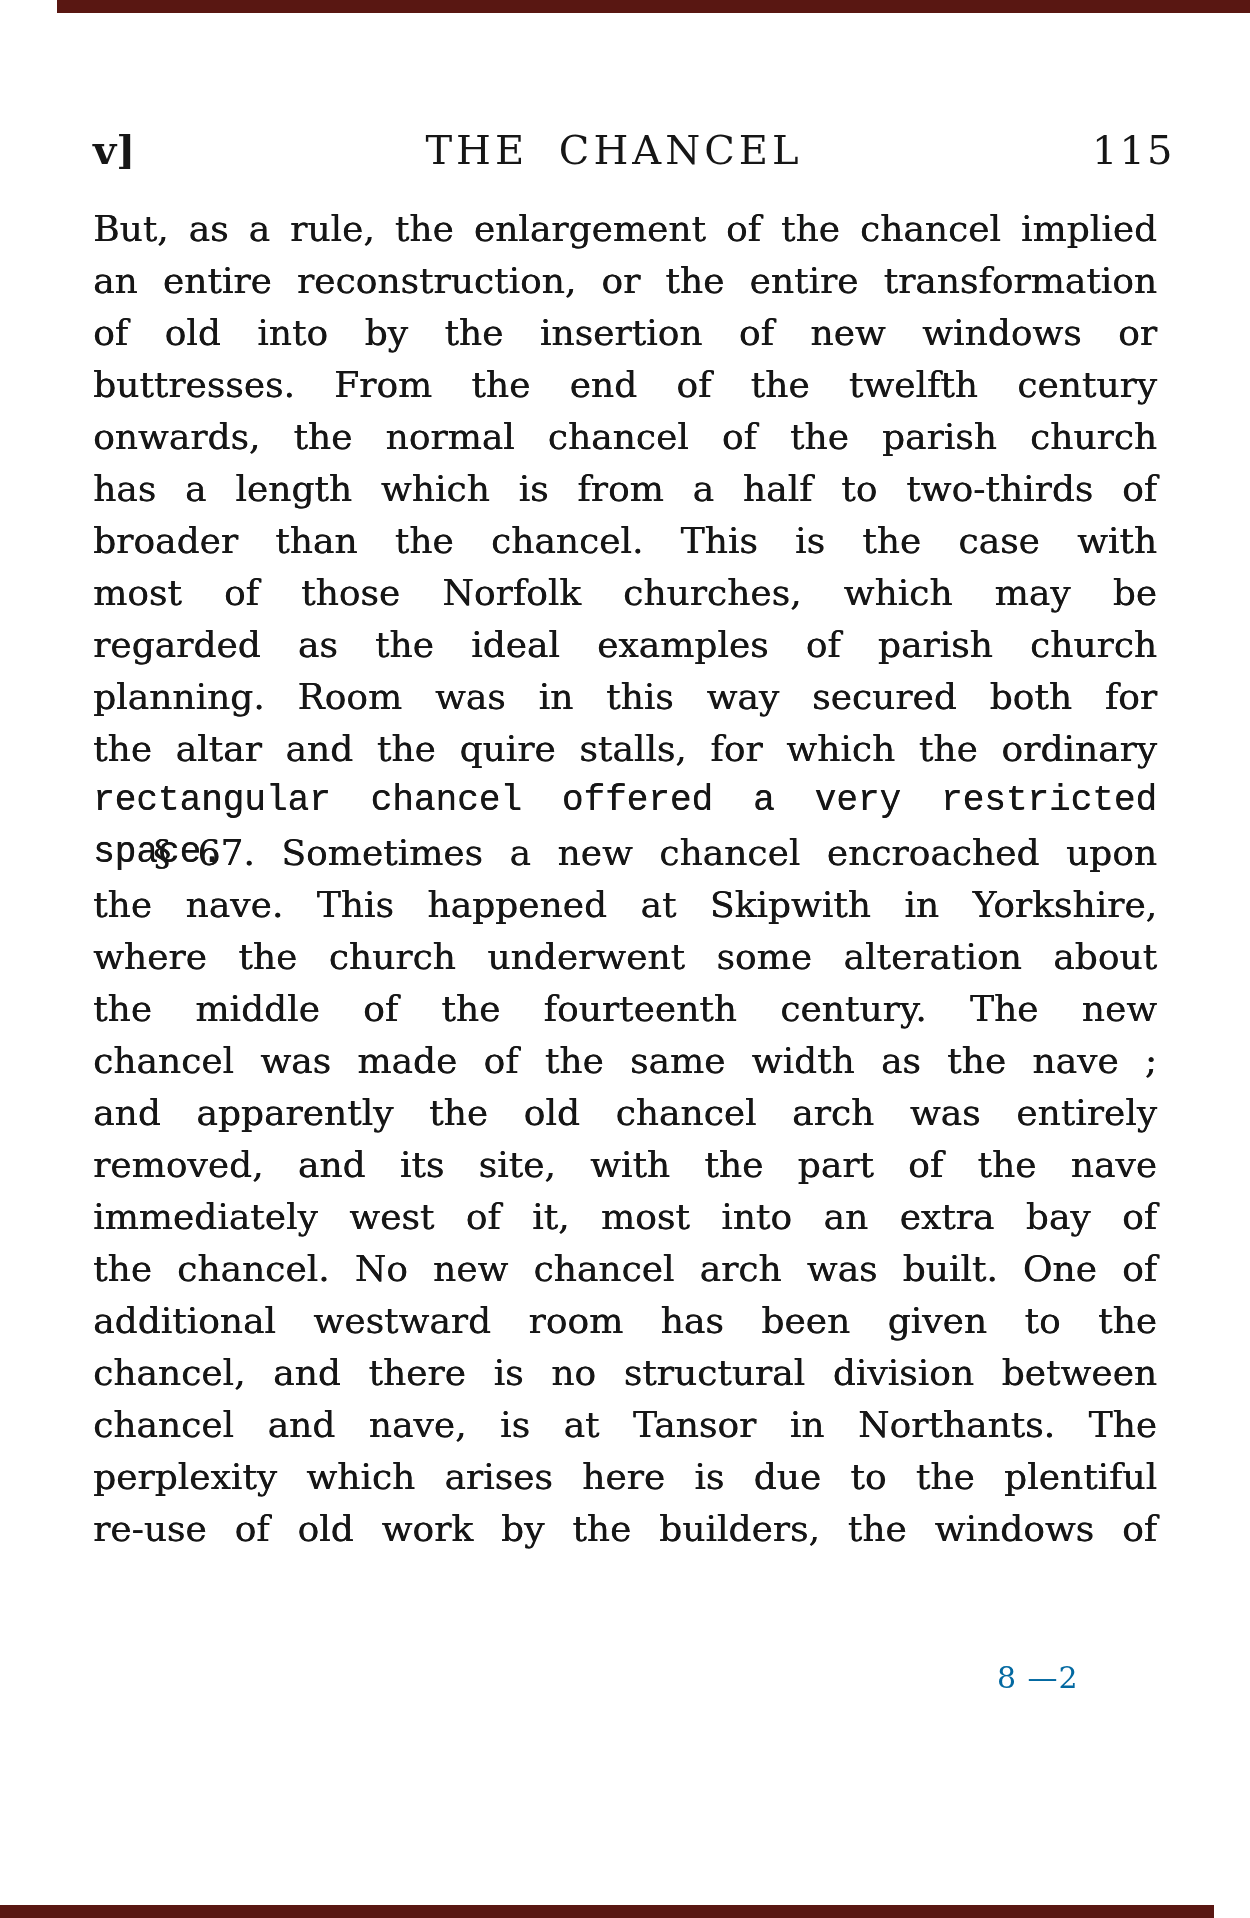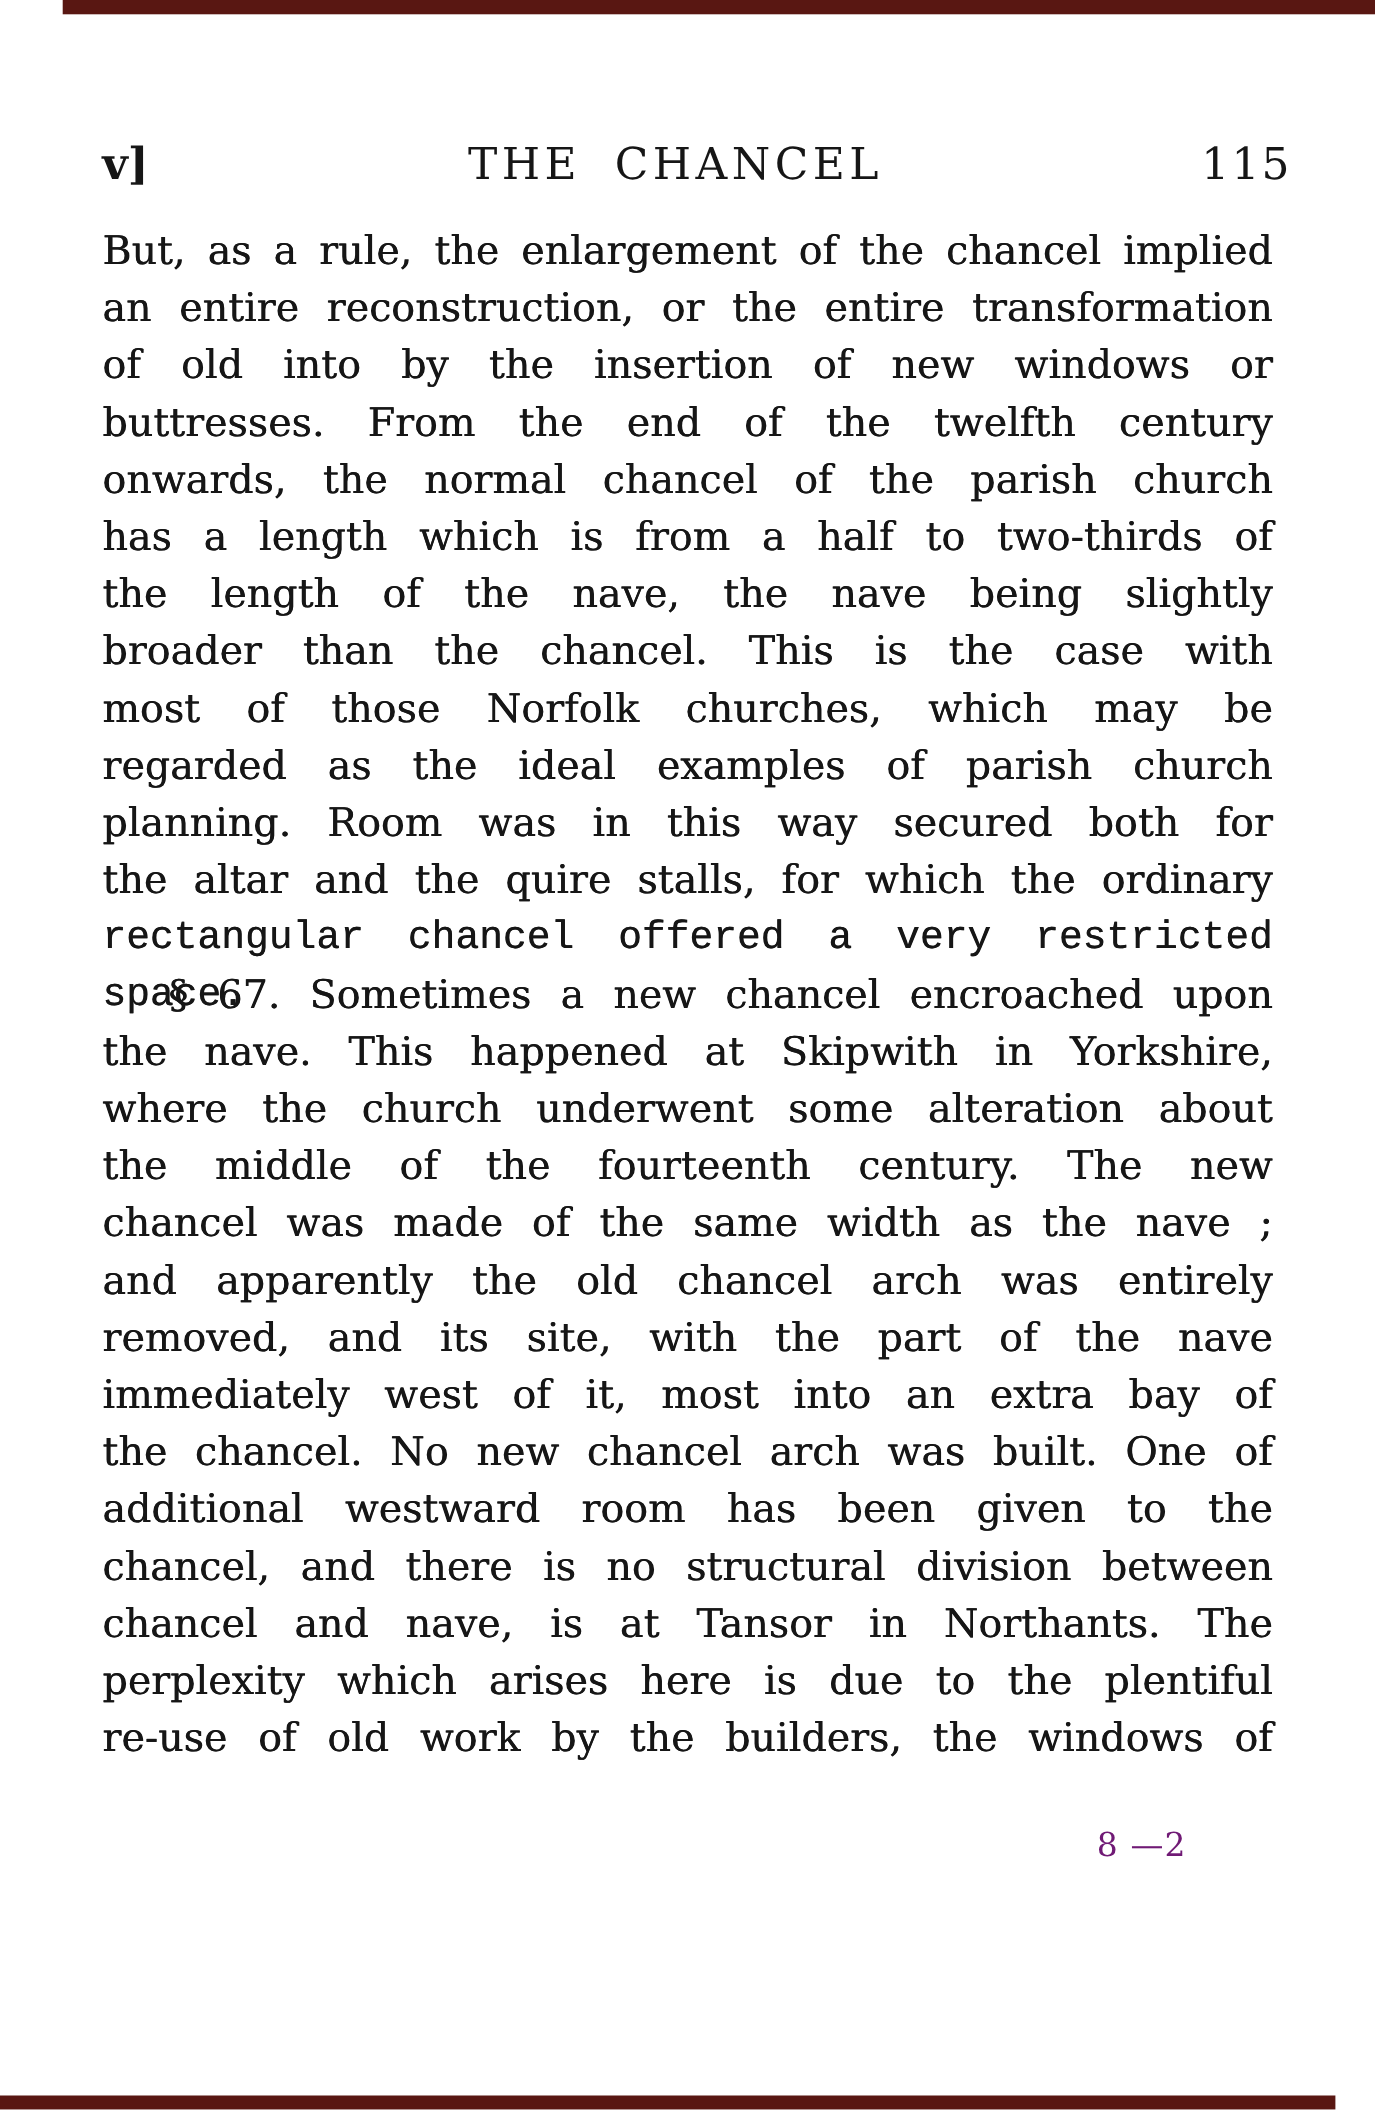--- a/index.html
+++ b/index.html
@@ -59,21 +59,21 @@
     text-align: justify;
     text-align-last: justify;
   }
   .line.indent { text-indent: 60px; }
   .line.endline { text-align-last: left; font-family: Liberation Mono, monospace; }
   .signature {
     position: absolute;
     left: 997px; top: 1661px;
     font-size: 30px;
     line-height: 34px;
-    color: #701a75;
+    color: #0369a1;
     letter-spacing: 1px;
   }
 </style>
 </head>
 <body>
 
 <div class="page" style="color: rgb(22, 22, 22);">
 
   <div class="scan-bar-top" style="background: rgb(89, 23, 18);"></div>
 
@@ -83,21 +83,20 @@
     <span class="h-right">115</span>
   </div>
 
   <div class="body-text">
       <div class="line">But, as a rule, the enlargement of the chancel implied</div>
       <div class="line">an entire reconstruction, or the entire transformation</div>
       <div class="line">of old into by the insertion of new windows or</div>
       <div class="line">buttresses. From the end of the twelfth century</div>
       <div class="line">onwards, the normal chancel of the parish church</div>
       <div class="line">has a length which is from a half to two-thirds of</div>
-      <div class="line">the length of the nave, the nave being slightly</div>
       <div class="line">broader than the chancel. This is the case with</div>
       <div class="line">most of those Norfolk churches, which may be</div>
       <div class="line">regarded as the ideal examples of parish church</div>
       <div class="line">planning. Room was in this way secured both for</div>
       <div class="line">the altar and the quire stalls, for which the ordinary</div>
       <div class="line endline">rectangular chancel offered a very restricted space.</div>
       <div class="line indent">§ 67. Sometimes a new chancel encroached upon</div>
       <div class="line">the nave. This happened at Skipwith in Yorkshire,</div>
       <div class="line">where the church underwent some alteration about</div>
       <div class="line">the middle of the fourteenth century. The new</div>

